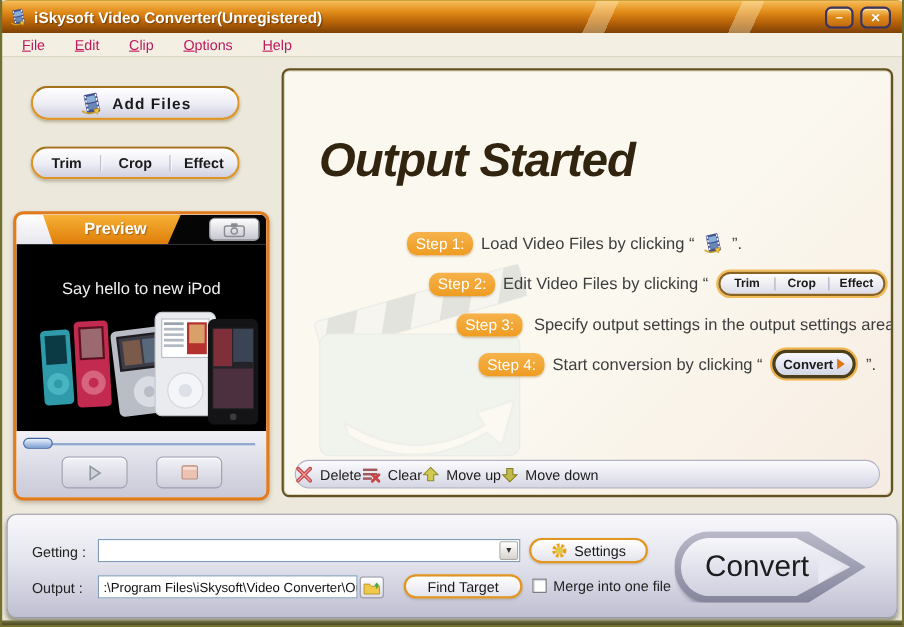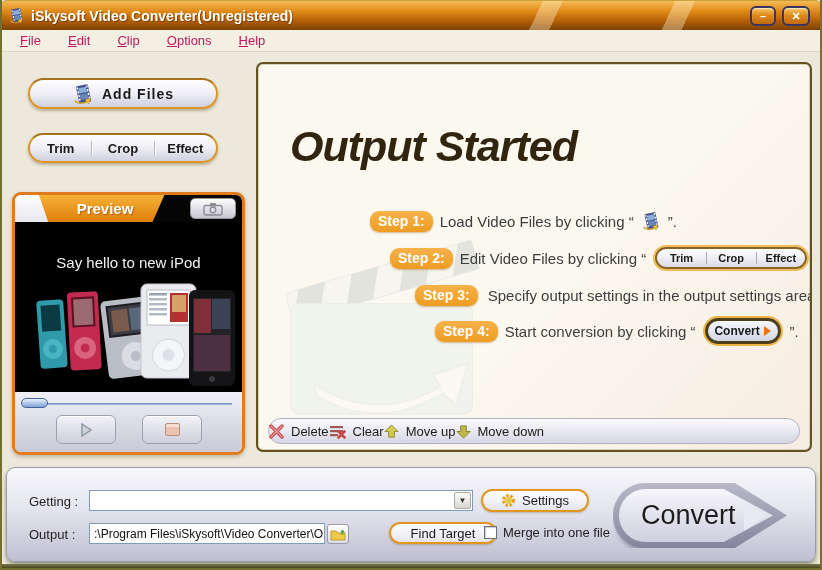--- a/index.html
+++ b/index.html
@@ -106,21 +106,21 @@
     position:absolute; left:32px; top:58px; font-size:43px; font-weight:bold; font-style:italic;
     color:#32250f; letter-spacing:-1px;
   }
   .watermark { position:absolute; left:12px; top:150px; opacity:.16; }
   .step-row { position:absolute; display:flex; align-items:center; gap:7px; height:26px; }
   .step-row.s1 { left:112px; top:144px; }
   .step-row.s2 { left:132px; top:181px; }
   .step-row.s3 { left:157px; top:218px;gap:10px; }
   .step-row.s4 { left:177px; top:254px; }
   .step-badge {
-    background:linear-gradient(#f6b24a,#ee9c22); color:#fff; font-size:14px; font-weight:bold;
+    background:linear-gradient(#f6b24a,#ee9c22); color:#fff; font-size:14px; font-weight:normal;
     border-radius:9px; padding:2px 8px 3px; white-space:nowrap;
     box-shadow:0 1px 2px rgba(150,90,10,.4);
   }
   .step-text { font-size:15px; color:#3d3d3d; white-space:nowrap; }
   .mini-tools {
     display:flex; align-items:center; width:152px; height:22px; border-radius:12px;
     border:2px solid #8a6420; box-shadow:0 0 0 2px rgba(238,168,40,.75);
     background:linear-gradient(#ffffff,#dcdce8); margin:0 2px;
   }
   .mini-tools .seg { flex:1; text-align:center; font-size:11px; font-weight:bold; color:#1a1a1a;
@@ -167,21 +167,21 @@
     background:linear-gradient(#fff,#dcdce6); border:1px solid #9a9aa8; border-radius:3px;
     display:flex; align-items:center; justify-content:center; cursor:pointer;
   }
   .pill-sm {
     position:absolute; border:2px solid #e2951f; border-radius:12px;
     background:linear-gradient(#ffffff,#e4e4ee); display:flex; align-items:center; justify-content:center;
     gap:6px; font-size:13px; color:#1a1a1a; cursor:pointer;
     box-shadow:0 1px 2px rgba(90,70,30,.3), inset 0 1px 0 #fff;
   }
   .btn-settings { left:474px; top:21px; width:108px; height:23px; }
-  .btn-findtarget { left:360px; top:54px; width:108px; height:22px;margin-left:22px; }
+  .btn-findtarget { left:360px; top:54px; width:108px; height:22px; }
   .chk { position:absolute; left:477px; top:58px; width:13px; height:13px; background:#fff;
     border:1px solid #6e6e78; box-shadow:inset 1px 1px 1px rgba(0,0,0,.2); cursor:pointer; }
   .chk-label { position:absolute; left:496px; top:57px; font-size:13px; color:#222; }
   .convert-outer {
     position:absolute; left:606px; top:15px; width:174px; height:65px;
     background:linear-gradient(#b9b9c9,#84849c); border-radius:32px 0 0 32px;
     clip-path:polygon(0 0,70% 0,100% 50%,70% 100%,0 100%);
     cursor:pointer; filter:drop-shadow(2px 3px 2px rgba(30,30,60,.4));
   }
   .convert-inner {

